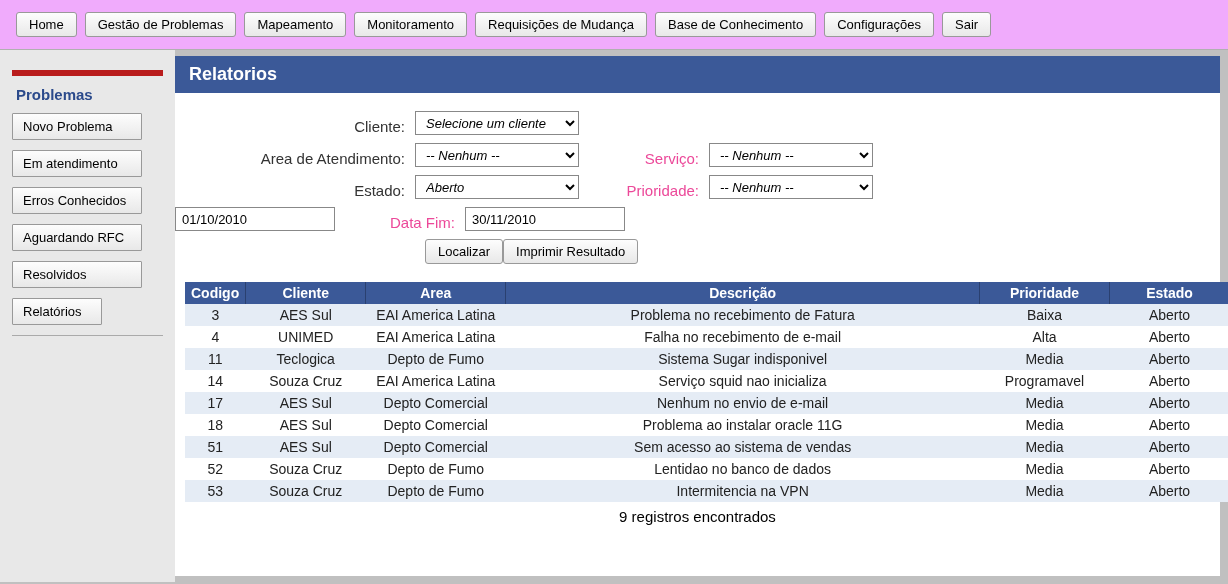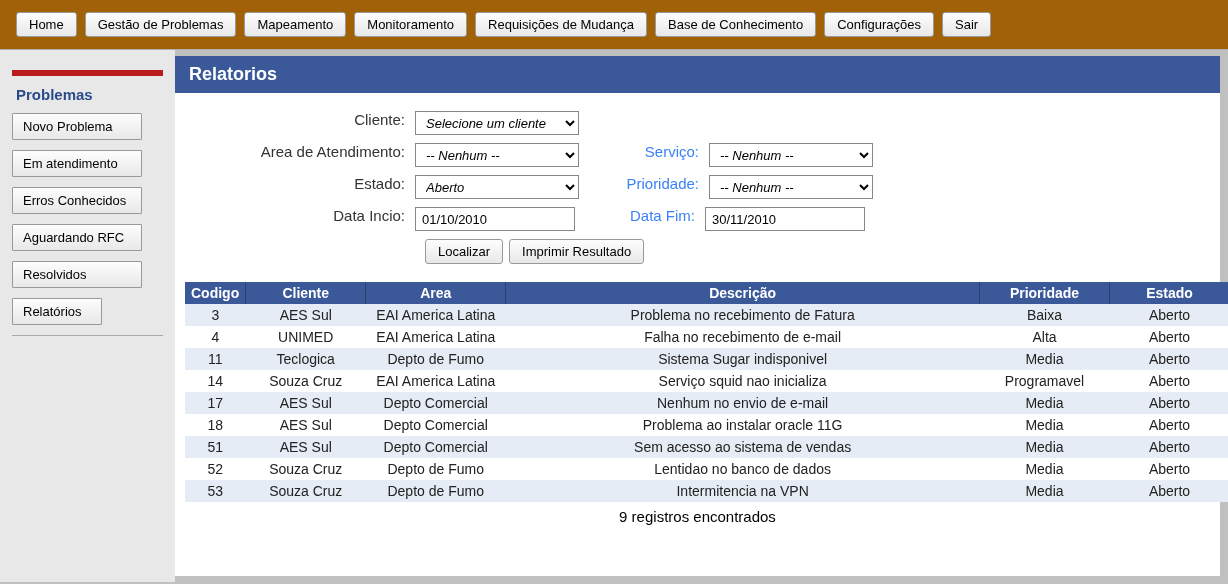--- a/index.html
+++ b/index.html
@@ -5,21 +5,21 @@
     * { box-sizing: border-box; margin: 0; padding: 0; }
     body {
       font-family: Arial, Helvetica, sans-serif;
       font-size: 13px;
       background: #c0c0c0;
       width: 1228px;
       height: 584px;
       overflow: hidden;
     }
     .top-nav {
-      background: #a16207;
+      background: #f0abfc;
       padding: 12px 16px;
       border-bottom: 1px solid #b0b0b0;
       display: flex;
       gap: 8px;
     }
     .nav-btn {
       background: linear-gradient(#fdfdfd, #e8e8e8);
       border: 1px solid #999;
       border-radius: 3px;
       padding: 4px 12px;
@@ -71,49 +71,48 @@
       color: #fff;
       font-size: 18px;
       font-weight: bold;
       padding: 8px 14px;
     }
     .filter-form {
       padding: 18px 0 12px 0;
     }
     .form-row {
       display: flex;
-      align-items: flex-start;
+      align-items: flex-end;
       margin-bottom: 8px;
     }
     .form-label {
       width: 240px;
       text-align: right;
       padding-right: 10px;
       font-size: 15px;
       color: #333;
     }
     .form-label2 {
       width: 130px;
       text-align: right;
       padding-right: 10px;
       font-size: 15px;
-      color: #3b82f6;
+      color: #ec4899;
     }
     .form-control {
       border: 1px solid #888;
       padding: 3px 6px;
       font-size: 13px;
       background: #fff;
       height: 24px;
     }
     .sel-wide { width: 164px; font-style: italic; }
     .inp-date { width: 160px; }
     .btn-row {
       display: flex;
-      gap: 6px;
       justify-content: flex-start;
       padding-left: 250px;
       margin-top: 4px;
     }
     .action-btn {
       background: linear-gradient(#fdfdfd, #e8e8e8);
       border: 1px solid #999;
       border-radius: 3px;
       padding: 4px 12px;
       font-size: 13px;
@@ -202,21 +201,20 @@
         <select class="form-control sel-wide">
           <option>Aberto</option>
         </select>
         <label class="form-label2">Prioridade:</label>
         <select class="form-control sel-wide">
           <option>-- Nenhum --</option>
         </select>
       </div>
 
       <div class="form-row">
-        <label class="form-label">Data Incio:</label>
         <input class="form-control inp-date" value="01/10/2010" style="">
         <label class="form-label2">Data Fim:</label>
         <input class="form-control inp-date" value="30/11/2010" style="">
       </div>
 
       <div class="btn-row">
         <button class="action-btn">Localizar</button>
         <button class="action-btn">Imprimir Resultado</button>
       </div>
     </div>

